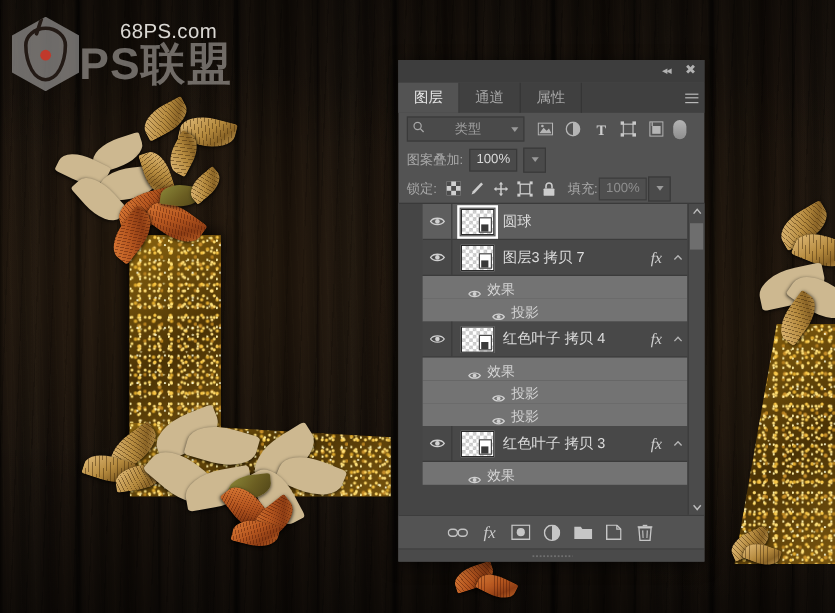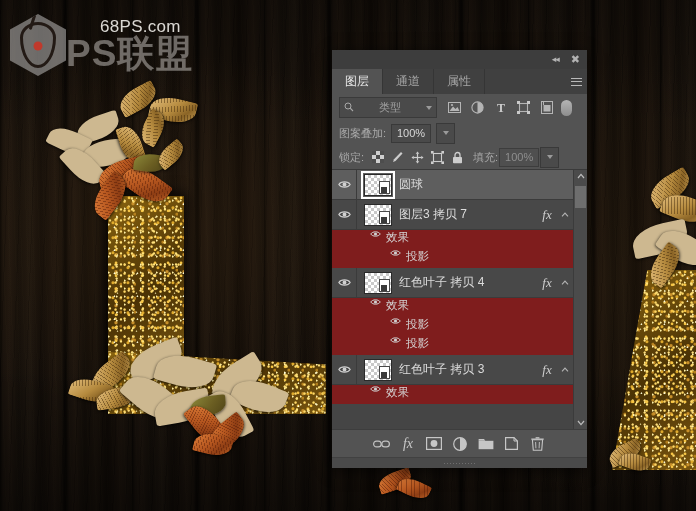--- a/index.html
+++ b/index.html
@@ -237,21 +237,21 @@
   .lic { width: 19px; height: 20px; display: flex; align-items: center; justify-content: center; cursor: pointer; }
   .fill-label { font-size: 11px; color: #a8a8a8; margin-left: 5px; white-space: nowrap; }
   .fill-field {
     width: 38px; height: 17px;
     background: #4f4f4f; border: 1px solid #3d3d3d;
     display: flex; align-items: center; justify-content: center;
     font-size: 11px; color: #8e8e8e; cursor: text;
   }
 
   
-  .list-wrap { flex: 1; display: flex; min-height: 0; background: #454545; border-top: 1px solid #3a3a3a; }
+  .list-wrap { flex: 1; display: flex; min-height: 0; background: #454545; border-top: 1px solid #3a3a3a; padding-left: 20px; }
   .list { flex: 1; overflow: hidden; position: relative; }
   .scroll-col {
     width: 13px; background: #4b4b4b; border-left: 1px solid #3b3b3b;
     display: flex; flex-direction: column; align-items: center;
     flex: none; position: relative;
   }
   .sc-arrow { height: 12px; display: flex; align-items: center; justify-content: center; cursor: pointer; color: #b0b0b0; font-size: 8px; flex: none; }
   .sc-track { flex: 1; width: 100%; position: relative; }
   .sc-thumb { position: absolute; left: 1px; right: 1px; top: 4px; height: 22px; background: #6e6e6e; cursor: pointer; }
 
@@ -293,22 +293,22 @@
   .thumb .glyph::before {
     content: ""; position: absolute; left: 1px; top: 5px;
     width: 6px; height: 6px; background: #3a3a3a;
   }
   .layer-name { flex: 1; font-size: 12px; color: #dcdcdc; white-space: nowrap; overflow: hidden; }
   .fx-cell { width: 20px; text-align: center; font-style: italic; font-family: "Liberation Serif", serif; font-size: 13px; color: #cfcfcf; cursor: pointer; }
   .chev-cell { width: 16px; text-align: center; color: #b0b0b0; font-size: 8px; cursor: pointer; }
 
   .effect-row {
     height: 19px;
-    display: flex; align-items: flex-start;
-    background: #7f1d1d;
+    display: flex; align-items: flex-end;
+    background: #737373;
     cursor: pointer;
   }
   .effect-row .eye-cell-sm {
     width: 22px; display: flex; align-items: center; justify-content: center; cursor: pointer;
   }
   .effect-row .sp { flex: none; }
   .effect-label { font-size: 11.5px; color: #d5d5d5; }
   .effect-row.lvl1 .sp { width: 32px; }
   .effect-row.lvl2 .sp { width: 52px; }
 

